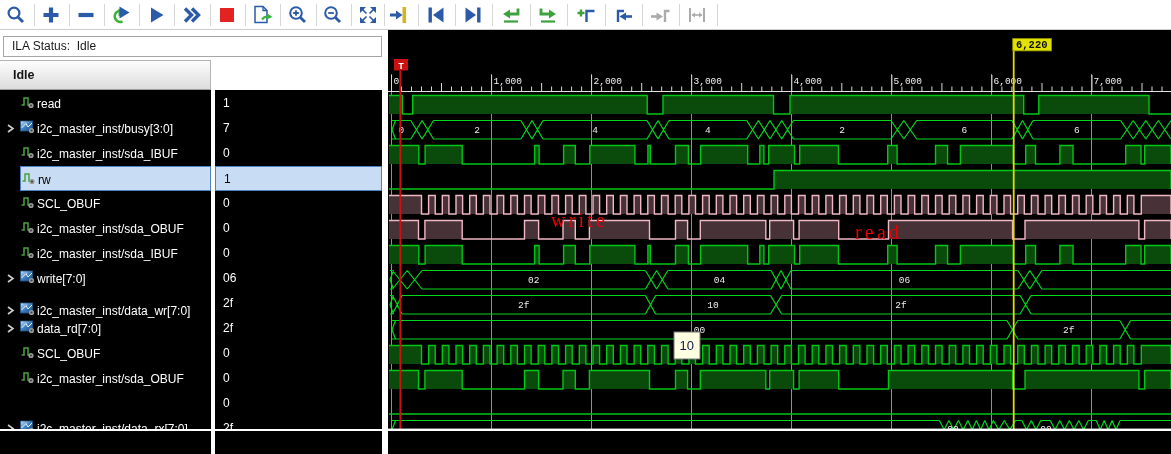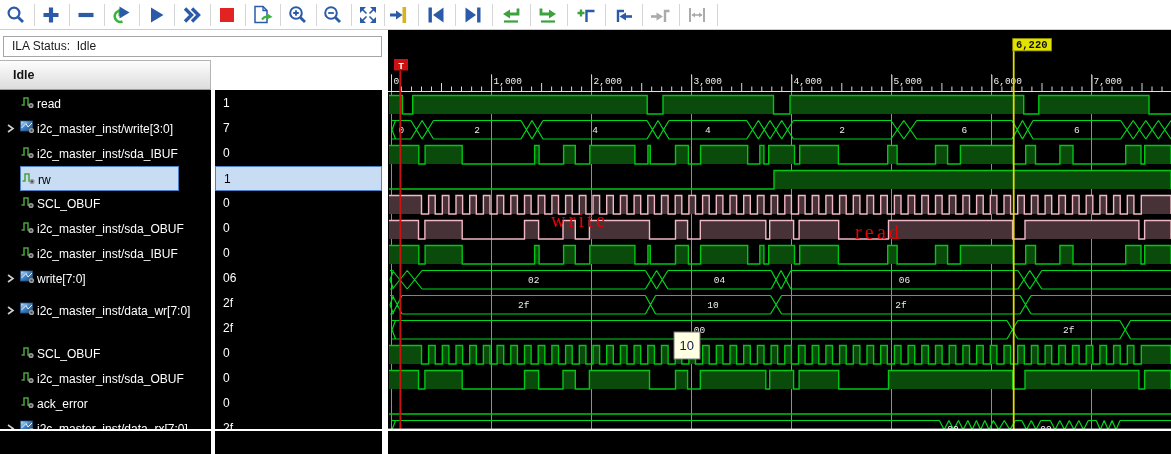--- a/index.html
+++ b/index.html
@@ -12,21 +12,21 @@
 #hval{left:215px;width:167px;padding-left:16px;border-left:1px solid #b4b4b4;border-right:1px solid #b4b4b4}
 #names{position:absolute;left:0;top:90px;width:211px;height:364px;background:#000;overflow:hidden}
 #vals{position:absolute;left:215px;top:90px;width:167px;height:364px;background:#000;overflow:hidden}
 #wrap{position:absolute;left:0;top:90px;width:388px;height:339px;overflow:hidden}
 .nrow{position:absolute;left:0;width:211px;height:25px;color:#fff;font-size:12px;line-height:25px;white-space:nowrap}
 .vrow{position:absolute;left:215px;width:167px;height:25px;color:#fff;font-size:12px;line-height:25px}
 .nrow .exp{display:inline-block;width:14px;margin-left:6px;vertical-align:middle}
 .nrow .sic{display:inline-block;width:17px;vertical-align:middle;margin-top:2px}
 .nrow .nm{vertical-align:middle}
 .vrow .vt{padding-left:8px}
-.nrow.sel{background:#c8ddf4;color:#000;left:20px;width:159px;border:1px solid #4e80c4}
+.nrow.sel{background:#c8ddf4;color:#000;left:20px;width:191px;border:1px solid #4e80c4}
 .nrow.sel .exp{margin-left:-14px}
 .vrow.sel{background:#c8ddf4;color:#000;border:1.5px solid #4e80c4}
 #botline{position:absolute;left:0;top:428.6px;width:1171px;height:2px;background:#fff}
 .rlab,.blab,.tlab{font-family:"Liberation Mono",monospace;font-size:9.5px}
 .ylab{font-family:"Liberation Mono",monospace;font-size:10.5px;font-weight:bold}
 .rlab{fill:#f2f2f2}
 .ylab{fill:#101000}
 .blab{fill:#ececec}
 .tlab{fill:#fff;font-weight:bold}
 .ttip{font-family:"Liberation Sans",sans-serif;font-size:13px;fill:#14144e}
@@ -165,21 +165,21 @@
               <linearGradient id="bg1" x1="0" y1="0" x2="1" y2="1">
                 <stop offset="0" stop-color="#cfe6f8"></stop>
                 <stop offset="0.5" stop-color="#3b7fc4"></stop>
                 <stop offset="1" stop-color="#1b4a85"></stop>
               </linearGradient>
             </defs>
             <rect x="0.5" y="2" width="12" height="10" fill="url(#bg1)" stroke="#23567f" stroke-width="0.8"></rect>
             <path d="M1.5,9 L6,4.5 L8,8 L12,4" stroke="#eaf4fc" stroke-width="1" fill="none"></path>
             <circle cx="11.5" cy="11.5" r="2.6" fill="#9a9a9a"></circle>
             <circle cx="11.5" cy="11.5" r="1.1" fill="#444"></circle>
-          </svg></span><span class="nm">i2c_master_inst/write[3:0]</span></div>
+          </svg></span><span class="nm">i2c_master_inst/busy[3:0]</span></div>
       <div class="vrow" style="top:26px"><span class="vt">7</span></div>
       <div class="nrow" style="top:51px"><span class="exp"></span><span class="sic"><svg width="15" height="15" viewBox="0 0 15 15">
             <path d="M1.5,11 h2.5 v-7 h4 v7 h3" stroke="#49a33c" stroke-width="1.5" fill="none"></path>
             <circle cx="11" cy="11.5" r="2.6" fill="#9a9a9a"></circle>
             <circle cx="11" cy="11.5" r="1.1" fill="#444"></circle>
           </svg></span><span class="nm">i2c_master_inst/sda_IBUF</span></div>
       <div class="vrow" style="top:51px"><span class="vt">0</span></div>
       <div class="nrow sel" style="top:76px"><span class="exp"></span><span class="sic"><svg width="15" height="15" viewBox="0 0 15 15">
             <path d="M1.5,11 h2.5 v-7 h4 v7 h3" stroke="#49a33c" stroke-width="1.5" fill="none"></path>
             <circle cx="11" cy="11.5" r="2.6" fill="#9a9a9a"></circle>
@@ -229,38 +229,48 @@
                 <stop offset="0.5" stop-color="#3b7fc4"></stop>
                 <stop offset="1" stop-color="#1b4a85"></stop>
               </linearGradient>
             </defs>
             <rect x="0.5" y="2" width="12" height="10" fill="url(#bg1)" stroke="#23567f" stroke-width="0.8"></rect>
             <path d="M1.5,9 L6,4.5 L8,8 L12,4" stroke="#eaf4fc" stroke-width="1" fill="none"></path>
             <circle cx="11.5" cy="11.5" r="2.6" fill="#9a9a9a"></circle>
             <circle cx="11.5" cy="11.5" r="1.1" fill="#444"></circle>
           </svg></span><span class="nm">i2c_master_inst/data_wr[7:0]</span></div>
       <div class="vrow" style="top:201px"><span class="vt">2f</span></div>
+      <div class="nrow" style="top:226px"><span class="exp"><svg width="9" height="9" viewBox="0 0 9 9">
+            <path d="M2,1 L7,4.5 L2,8" stroke="#cfcfcf" stroke-width="1.6" fill="none"></path>
+          </svg></span><span class="sic"><svg width="15" height="15" viewBox="0 0 15 15">
+            <defs>
+              <linearGradient id="bg1" x1="0" y1="0" x2="1" y2="1">
+                <stop offset="0" stop-color="#cfe6f8"></stop>
+                <stop offset="0.5" stop-color="#3b7fc4"></stop>
+                <stop offset="1" stop-color="#1b4a85"></stop>
+              </linearGradient>
+            </defs>
+            <rect x="0.5" y="2" width="12" height="10" fill="url(#bg1)" stroke="#23567f" stroke-width="0.8"></rect>
+            <path d="M1.5,9 L6,4.5 L8,8 L12,4" stroke="#eaf4fc" stroke-width="1" fill="none"></path>
+            <circle cx="11.5" cy="11.5" r="2.6" fill="#9a9a9a"></circle>
+            <circle cx="11.5" cy="11.5" r="1.1" fill="#444"></circle>
+          </svg></span><span class="nm">data_rd[7:0]</span></div>
       <div class="vrow" style="top:226px"><span class="vt">2f</span></div>
       <div class="nrow" style="top:251px"><span class="exp"></span><span class="sic"><svg width="15" height="15" viewBox="0 0 15 15">
             <path d="M1.5,11 h2.5 v-7 h4 v7 h3" stroke="#49a33c" stroke-width="1.5" fill="none"></path>
             <circle cx="11" cy="11.5" r="2.6" fill="#9a9a9a"></circle>
             <circle cx="11" cy="11.5" r="1.1" fill="#444"></circle>
           </svg></span><span class="nm">SCL_OBUF</span></div>
       <div class="vrow" style="top:251px"><span class="vt">0</span></div>
       <div class="nrow" style="top:276px"><span class="exp"></span><span class="sic"><svg width="15" height="15" viewBox="0 0 15 15">
             <path d="M1.5,11 h2.5 v-7 h4 v7 h3" stroke="#49a33c" stroke-width="1.5" fill="none"></path>
             <circle cx="11" cy="11.5" r="2.6" fill="#9a9a9a"></circle>
             <circle cx="11" cy="11.5" r="1.1" fill="#444"></circle>
           </svg></span><span class="nm">i2c_master_inst/sda_OBUF</span></div>
       <div class="vrow" style="top:276px"><span class="vt">0</span></div>
-      <div class="nrow" style="top:301px"><span class="exp"></span><span class="sic"><svg width="15" height="15" viewBox="0 0 15 15">
-            <path d="M1.5,11 h2.5 v-7 h4 v7 h3" stroke="#49a33c" stroke-width="1.5" fill="none"></path>
-            <circle cx="11" cy="11.5" r="2.6" fill="#9a9a9a"></circle>
-            <circle cx="11" cy="11.5" r="1.1" fill="#444"></circle>
-          </svg></span><span class="nm">ack_error</span></div>
       <div class="vrow" style="top:301px"><span class="vt">0</span></div>
       <div class="nrow" style="top:326px"><span class="exp"><svg width="9" height="9" viewBox="0 0 9 9">
             <path d="M2,1 L7,4.5 L2,8" stroke="#cfcfcf" stroke-width="1.6" fill="none"></path>
           </svg></span><span class="sic"><svg width="15" height="15" viewBox="0 0 15 15">
             <defs>
               <linearGradient id="bg1" x1="0" y1="0" x2="1" y2="1">
                 <stop offset="0" stop-color="#cfe6f8"></stop>
                 <stop offset="0.5" stop-color="#3b7fc4"></stop>
                 <stop offset="1" stop-color="#1b4a85"></stop>
               </linearGradient>

